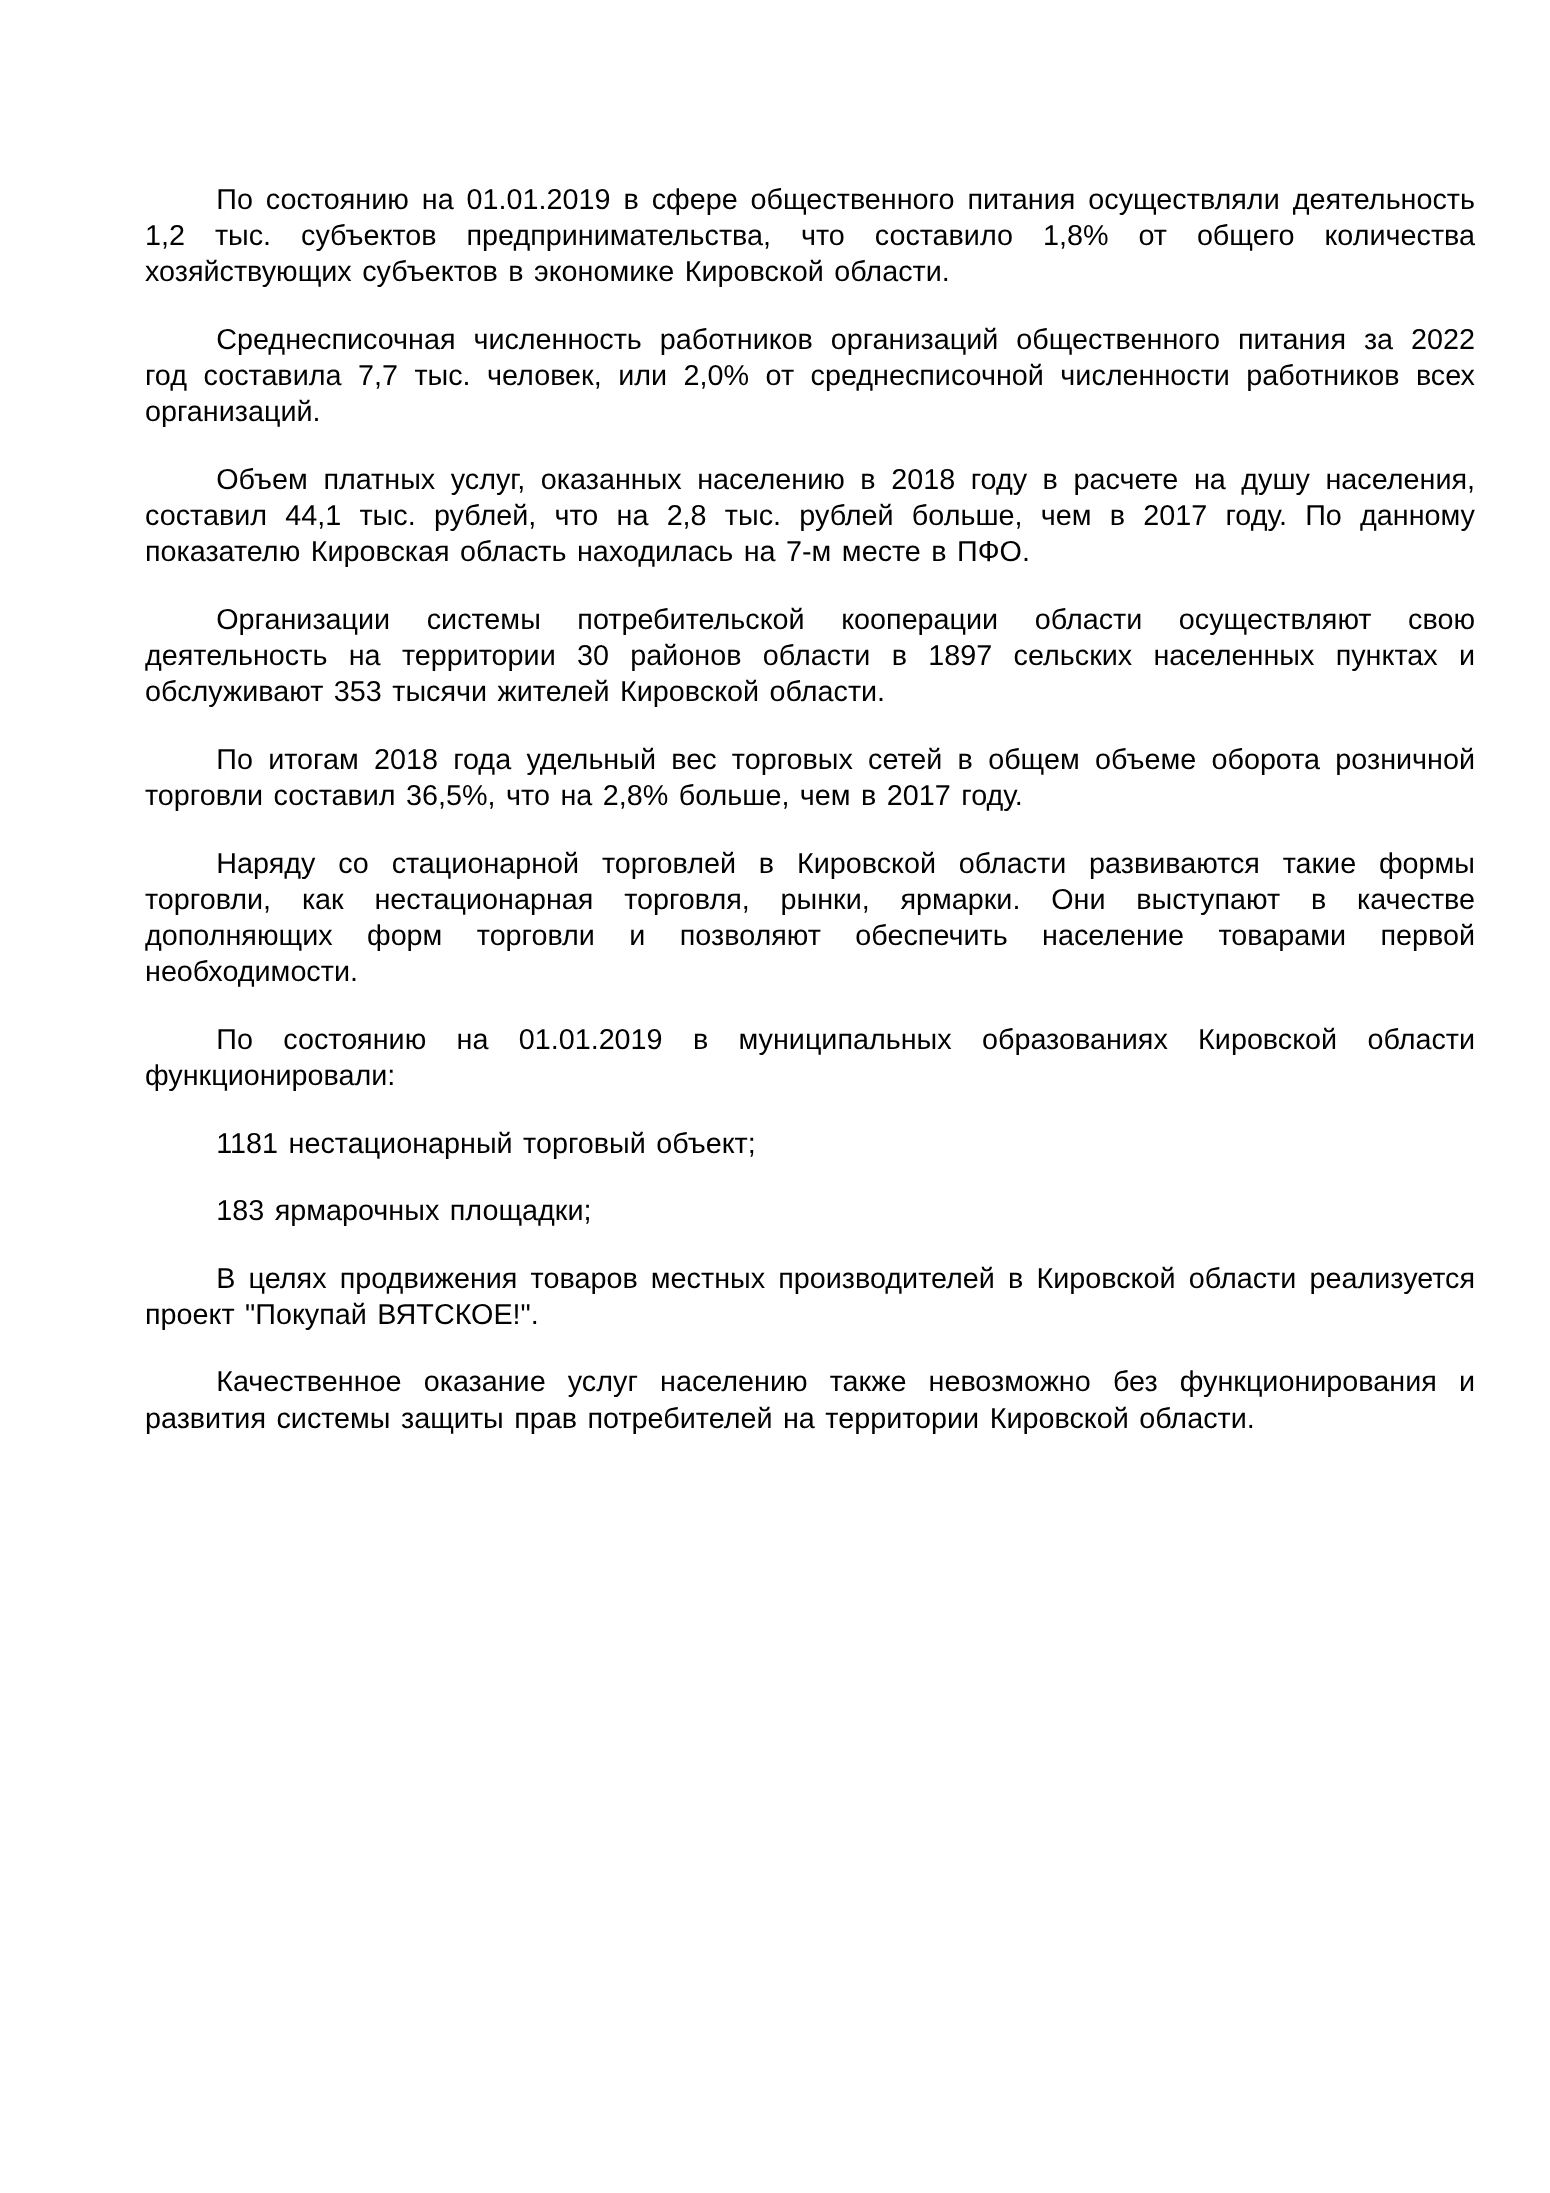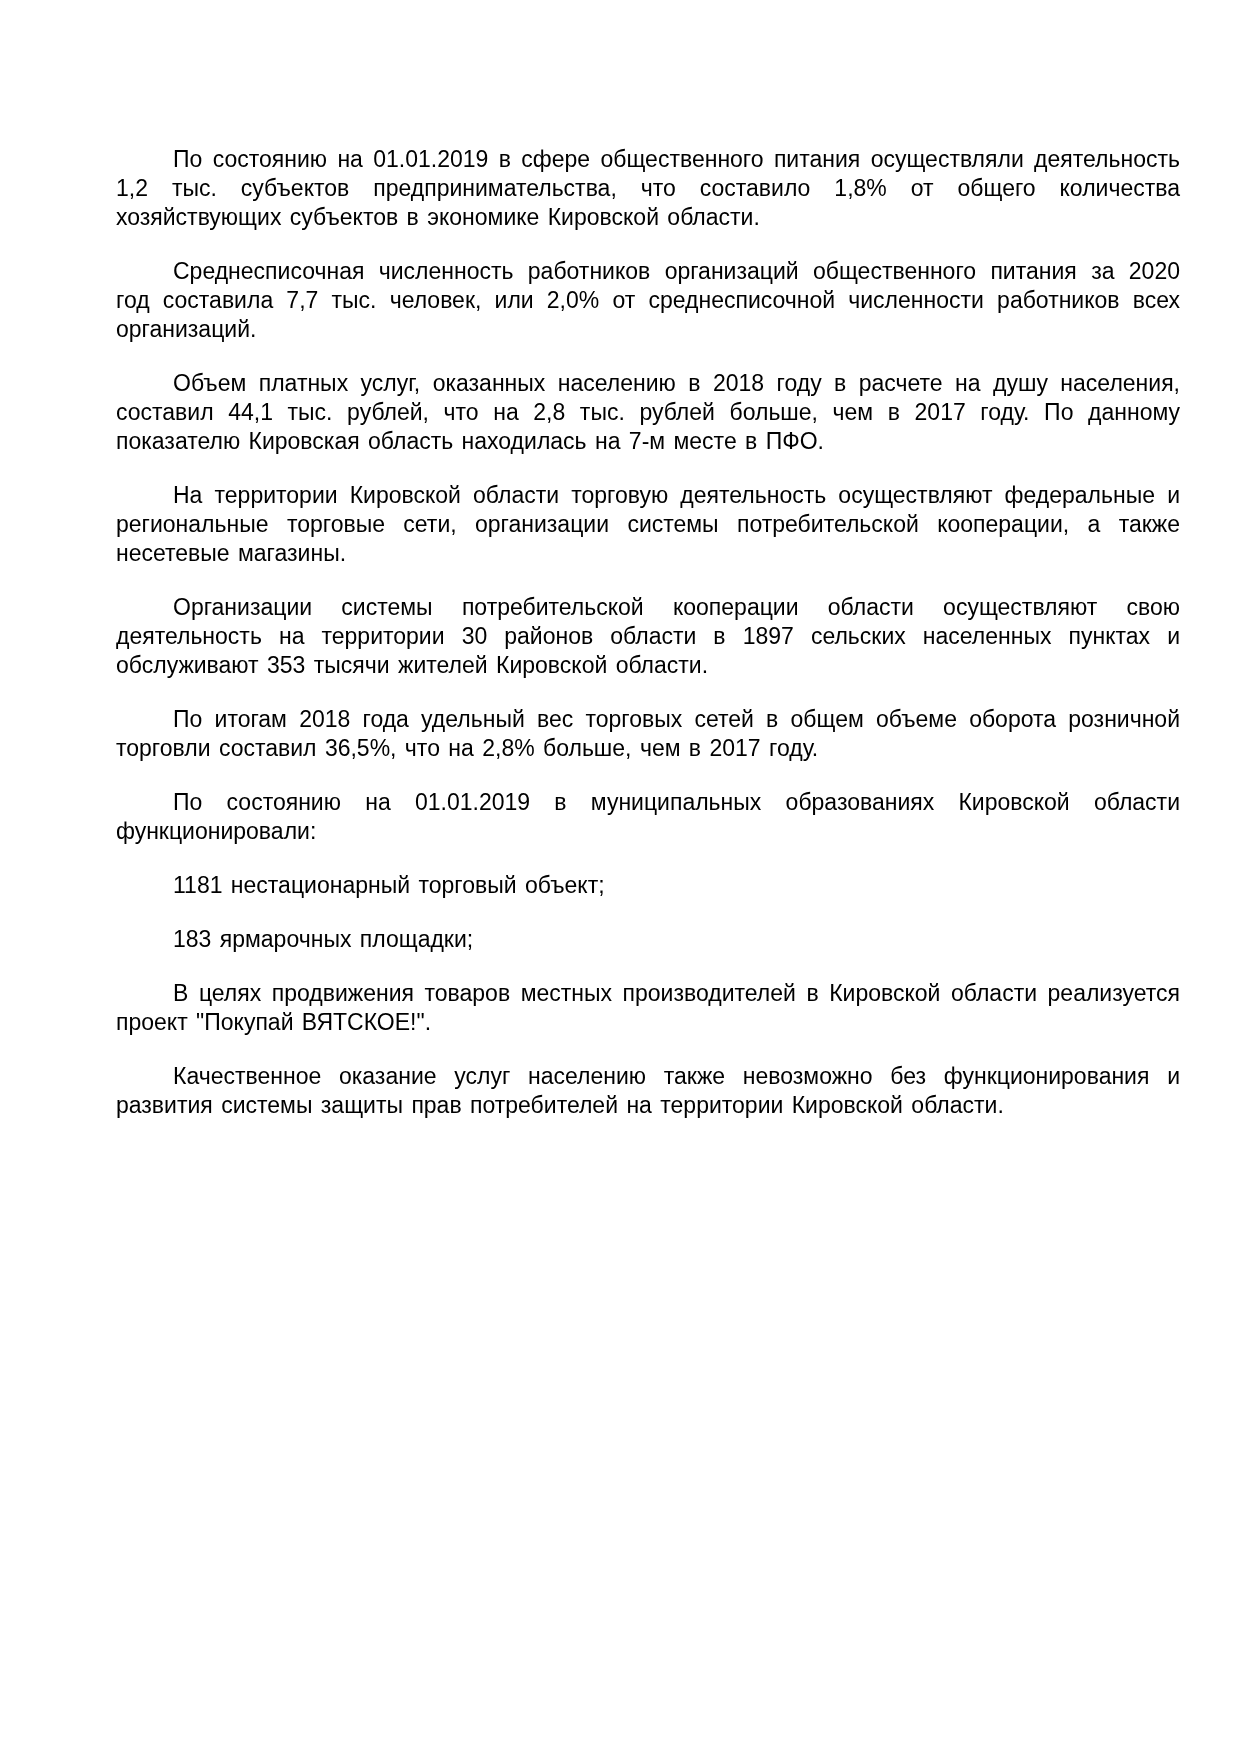--- a/index.html
+++ b/index.html
@@ -27,23 +27,23 @@
     text-align: justify;
     text-indent: 57px;
     word-spacing: 2px;
   }
 </style>
 </head>
 <body>
 
 <div class="page">
   <p>По состоянию на 01.01.2019 в сфере общественного питания осуществляли деятельность 1,2 тыс. субъектов предпринимательства, что составило 1,8% от общего количества хозяйствующих субъектов в экономике Кировской области.</p>
-  <p>Среднесписочная численность работников организаций общественного питания за 2020 год составила 7,7 тыс. человек, или 2,0% от среднесписочной численности работников всех организаций.</p>
+  <p>Среднесписочная численность работников организаций общественного питания за 2022 год составила 7,7 тыс. человек, или 2,0% от среднесписочной численности работников всех организаций.</p>
   <p>Объем платных услуг, оказанных населению в 2018 году в расчете на душу населения, составил 44,1 тыс. рублей, что на 2,8 тыс. рублей больше, чем в 2017 году. По данному показателю Кировская область находилась на 7-м месте в ПФО.</p>
-  <p>На территории Кировской области торговую деятельность осуществляют федеральные и региональные торговые сети, организации системы потребительской кооперации, а также несетевые магазины.</p>
   <p>Организации системы потребительской кооперации области осуществляют свою деятельность на территории 30 районов области в 1897 сельских населенных пунктах и обслуживают 353 тысячи жителей Кировской области.</p>
   <p>По итогам 2018 года удельный вес торговых сетей в общем объеме оборота розничной торговли составил 36,5%, что на 2,8% больше, чем в 2017 году.</p>
+  <p>Наряду со стационарной торговлей в Кировской области развиваются такие формы торговли, как нестационарная торговля, рынки, ярмарки. Они выступают в качестве дополняющих форм торговли и позволяют обеспечить население товарами первой необходимости.</p>
   <p>По состоянию на 01.01.2019 в муниципальных образованиях Кировской области функционировали:</p>
   <p>1181 нестационарный торговый объект;</p>
   <p>183 ярмарочных площадки;</p>
   <p>В целях продвижения товаров местных производителей в Кировской области реализуется проект "Покупай ВЯТСКОЕ!".</p>
   <p>Качественное оказание услуг населению также невозможно без функционирования и развития системы защиты прав потребителей на территории Кировской области.</p>
 </div>
 
 </body></html>

